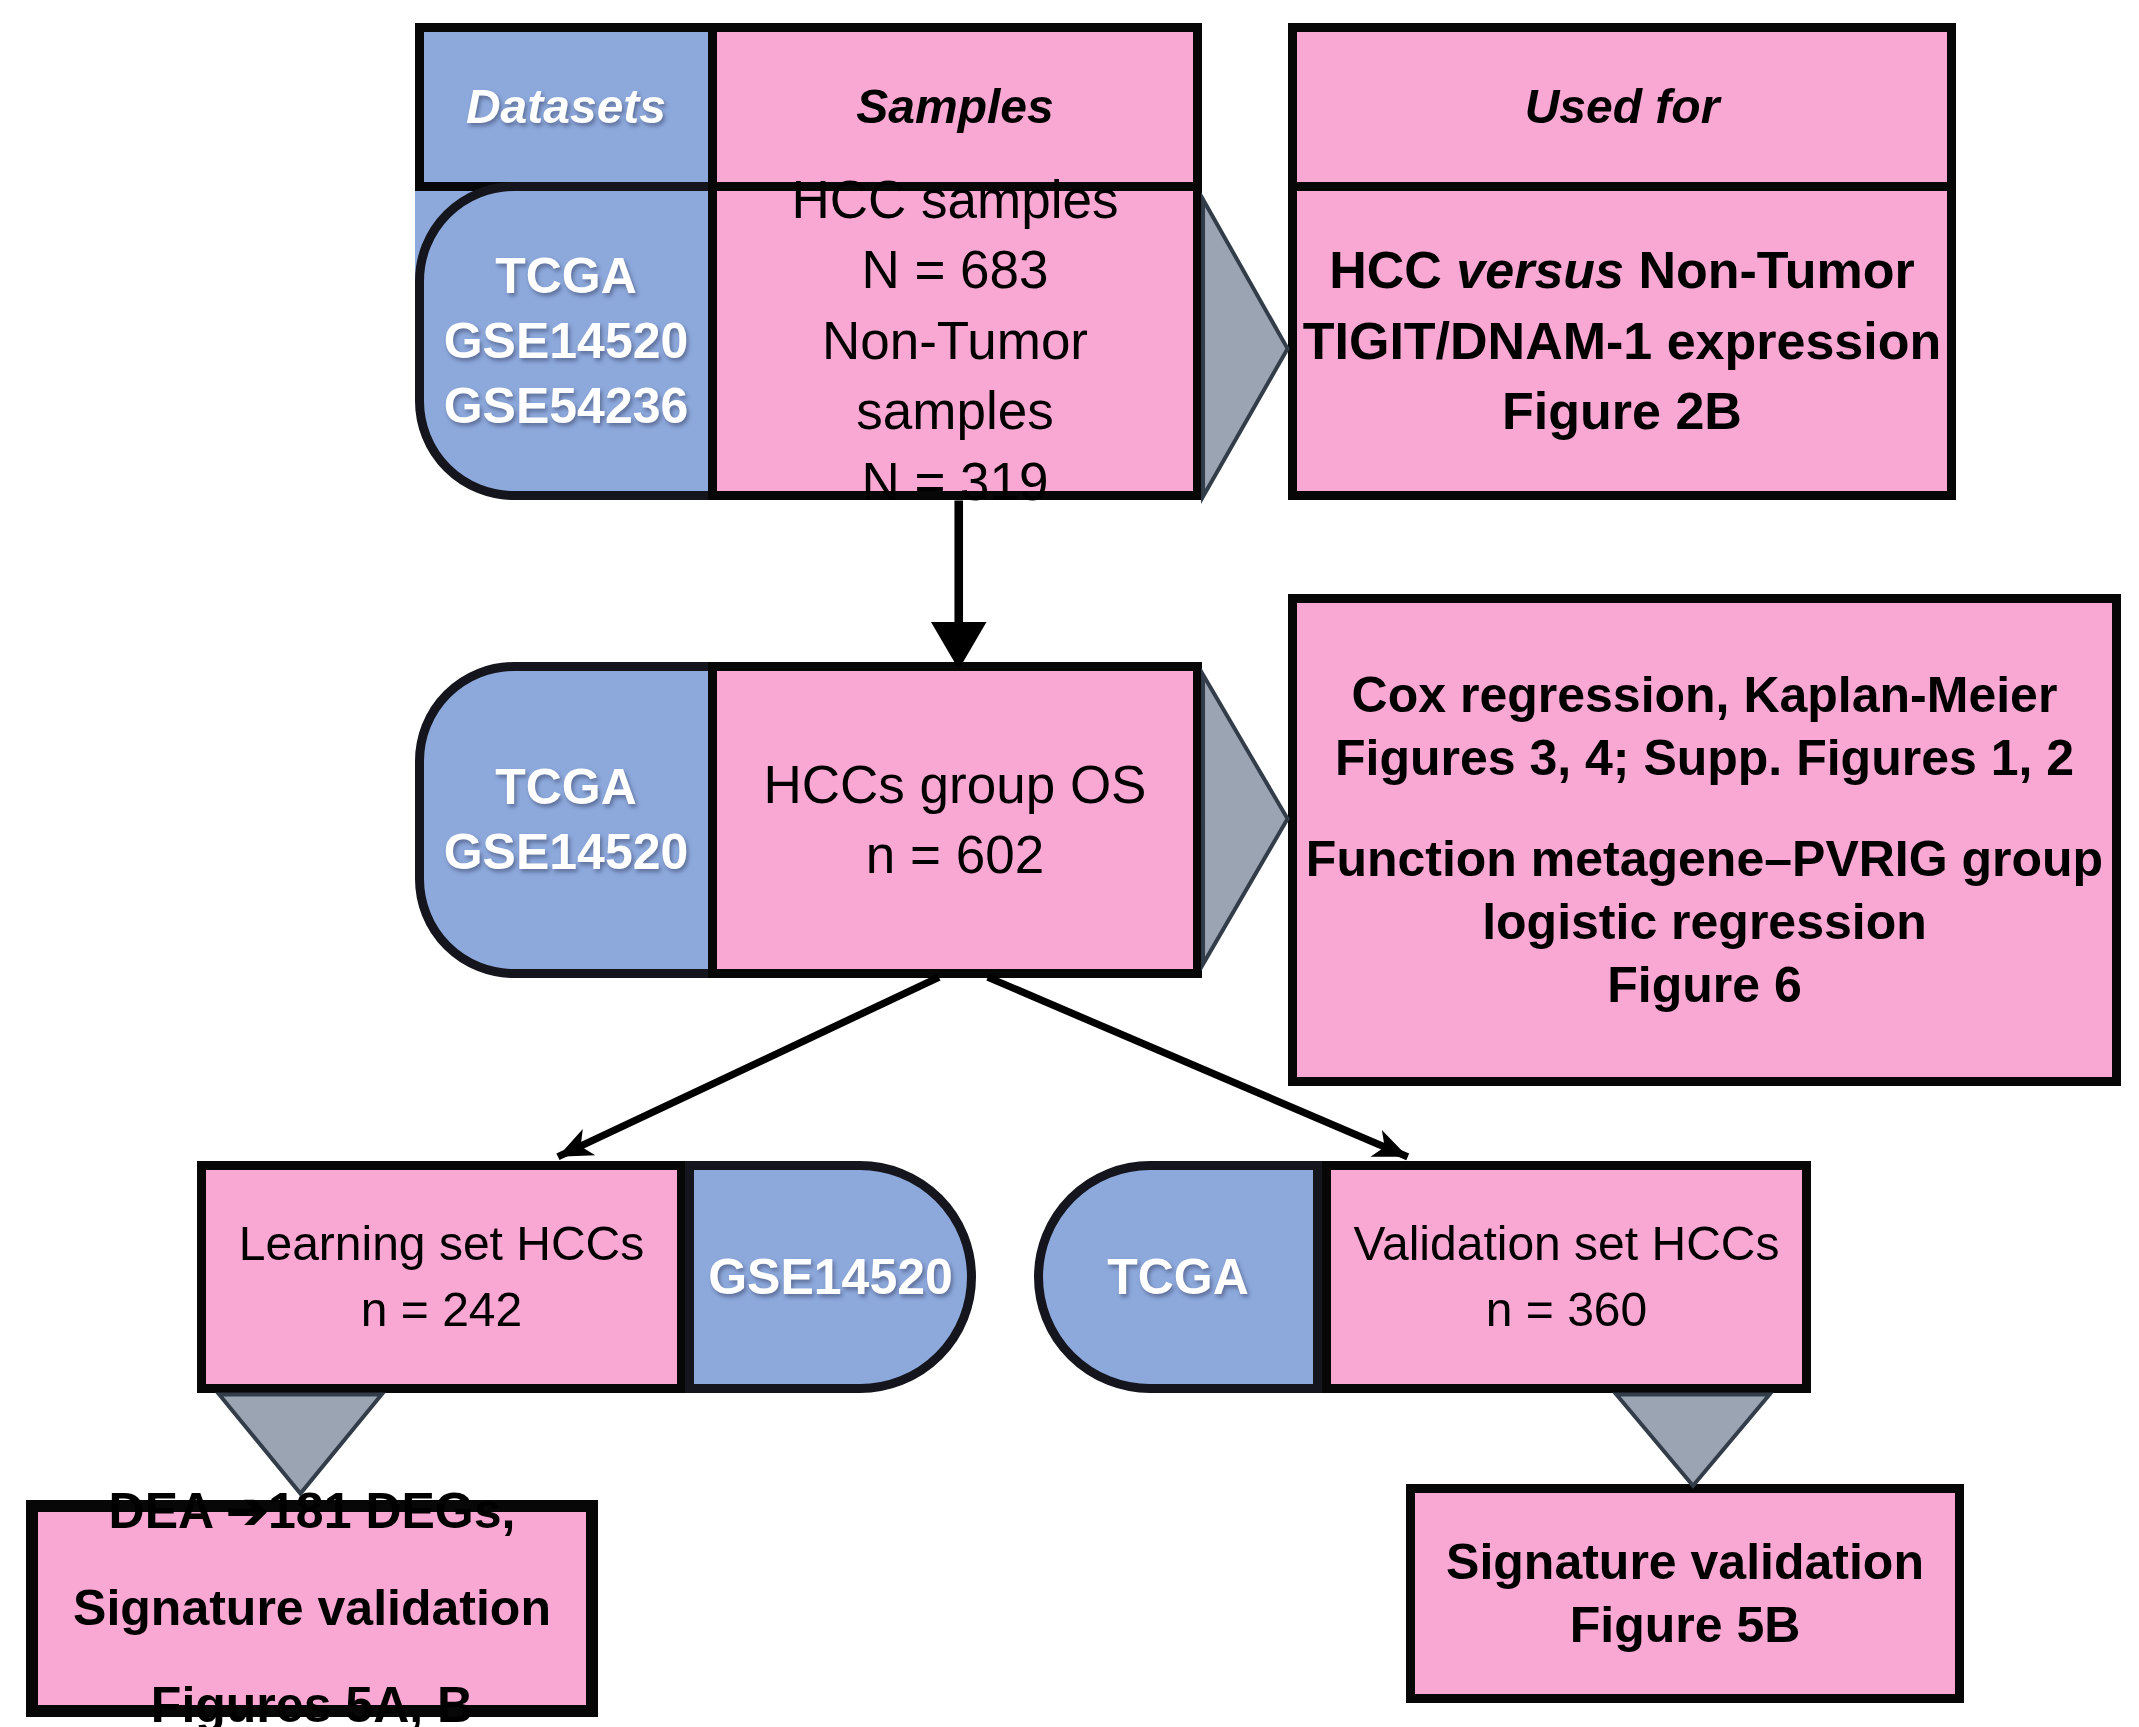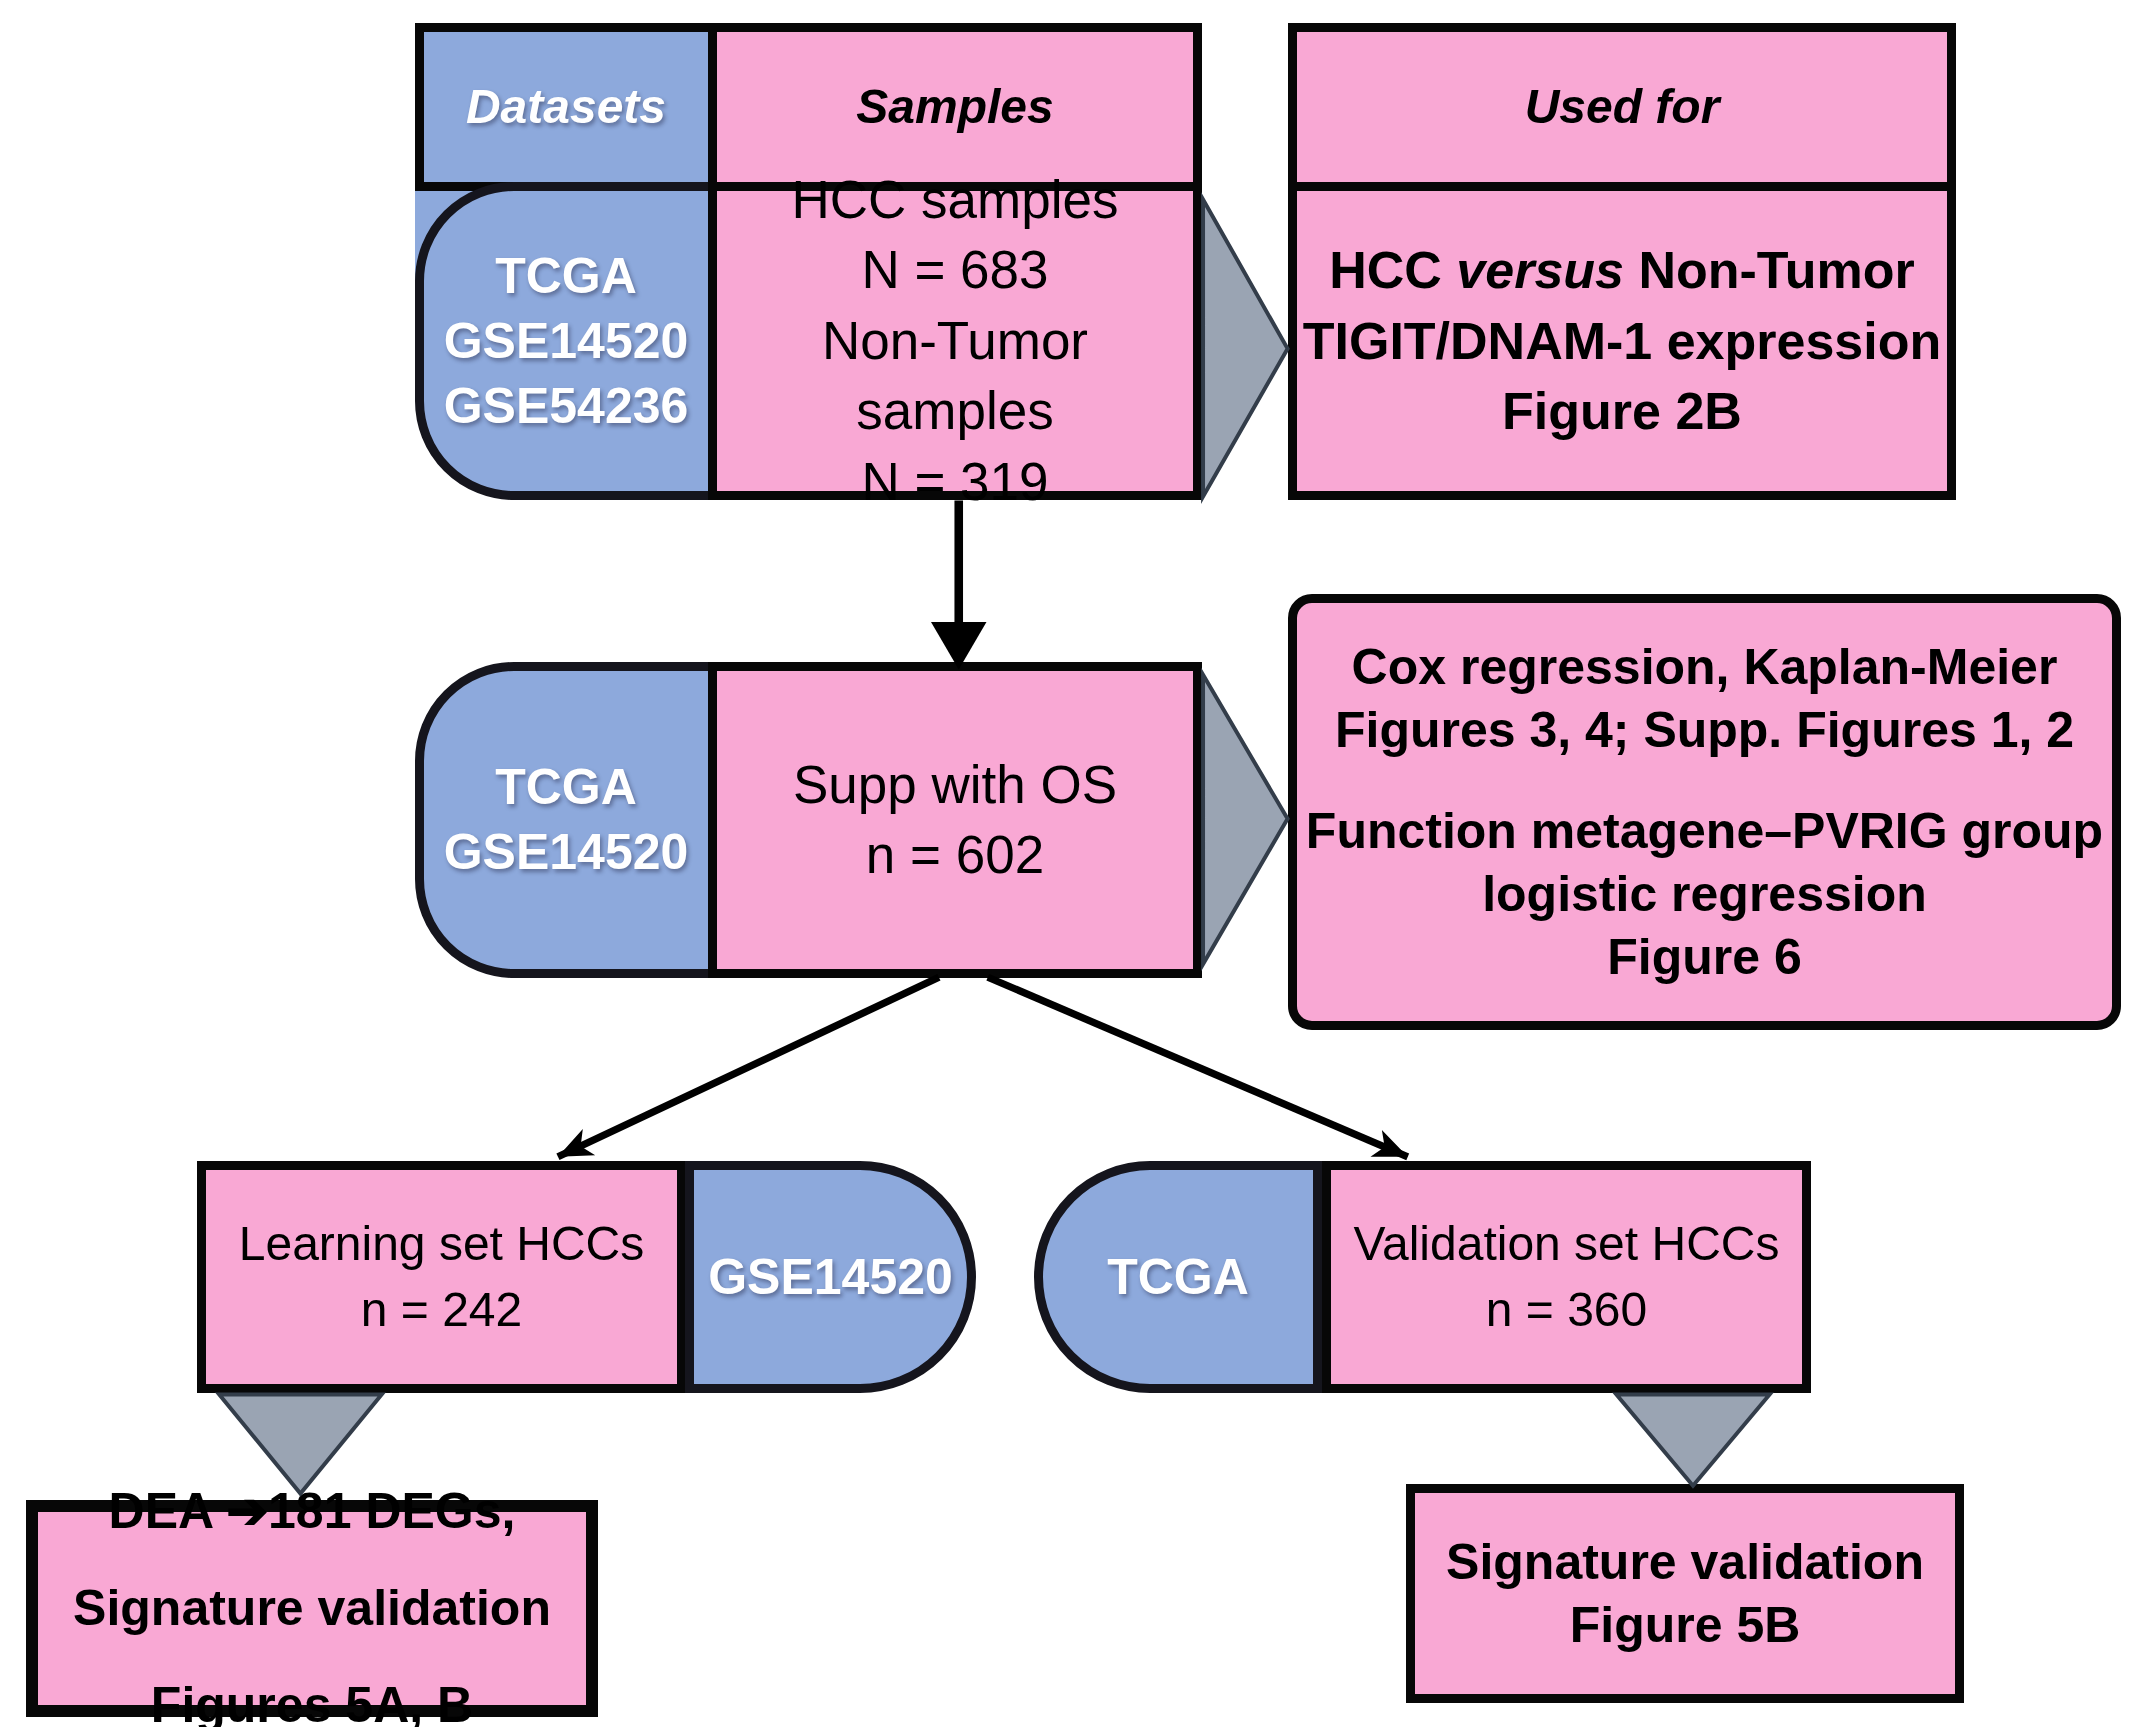--- a/index.html
+++ b/index.html
@@ -41,21 +41,21 @@
   .p-datasets-hdr     { left:415px;  top:23px;   width:302px;  height:168px; }
   .p-samples-hdr      { left:708px; top:23px;   width:494px;  height:168px; }
   .p-usedfor-hdr      { left:1288px; top:23px;   width:668px; height:168px; }
 
   .p-row1-pill  { left:415px;  top:182px;  width:302px;  height:318px; border-radius:99px 0 0 99px; }
   .p-row1-box   { left:708px; top:182px;  width:494px;  height:318px; }
   .p-usedfor-body { left:1288px; top:182px; width:668px; height:318px; }
 
   .p-row2-pill  { left:415px;  top:662px; width:302px;  height:316px; border-radius:99px 0 0 99px; }
   .p-row2-box   { left:708px; top:662px; width:494px;  height:316px; }
-  .p-cox        { left:1288px; top:594px;  width:833px; height:436px;border-radius:24px; }
+  .p-cox        { left:1288px; top:594px;  width:833px; height:492px; }
 
   .p-learn      { left:197px;  top:1161px; width:489px;  height:232px; }
   .p-gse-pill   { left:685px; top:1161px; width:291px;  height:232px; border-radius:0 116px 116px 0; }
   .p-tcga-pill  { left:1034px; top:1161px; width:288px;  height:232px; border-radius:116px 0 0 116px; }
   .p-valid      { left:1322px; top:1161px; width:489px;  height:232px; }
 
   .p-dea { left:26px;   top:1500px; width:572px; height:217px; border-width:12px;gap:34px; }
   .p-sig { left:1406px; top:1484px; width:558px; height:219px; }
 
   .arrow-layer { position:absolute; left:0; top:0; width:2140px; height:1728px; }
@@ -92,21 +92,21 @@
     <div class="t-uf"><span>HCC </span><span class="it">versus</span><span> Non-Tumor</span></div>
     <div class="t-uf">TIGIT/DNAM-1 expression</div>
     <div class="t-uf">Figure 2B</div>
   </div>
 
   <div class="box blue pill p-row2-pill">
     <div class="t-pill t-white">TCGA</div>
     <div class="t-pill t-white">GSE14520</div>
   </div>
   <div class="box p-row2-box">
-    <div class="t-body">Supp with OS</div>
+    <div class="t-body">HCCs group OS</div>
     <div class="t-body">n = 602</div>
   </div>
   <div class="box p-cox">
     <div>
       <div class="t-cox">Cox regression, Kaplan-Meier</div>
       <div class="t-cox">Figures 3, 4; Supp. Figures 1, 2</div>
     </div>
     <div class="para2">
       <div class="t-cox">Function metagene–PVRIG group</div>
       <div class="t-cox">logistic regression</div>

